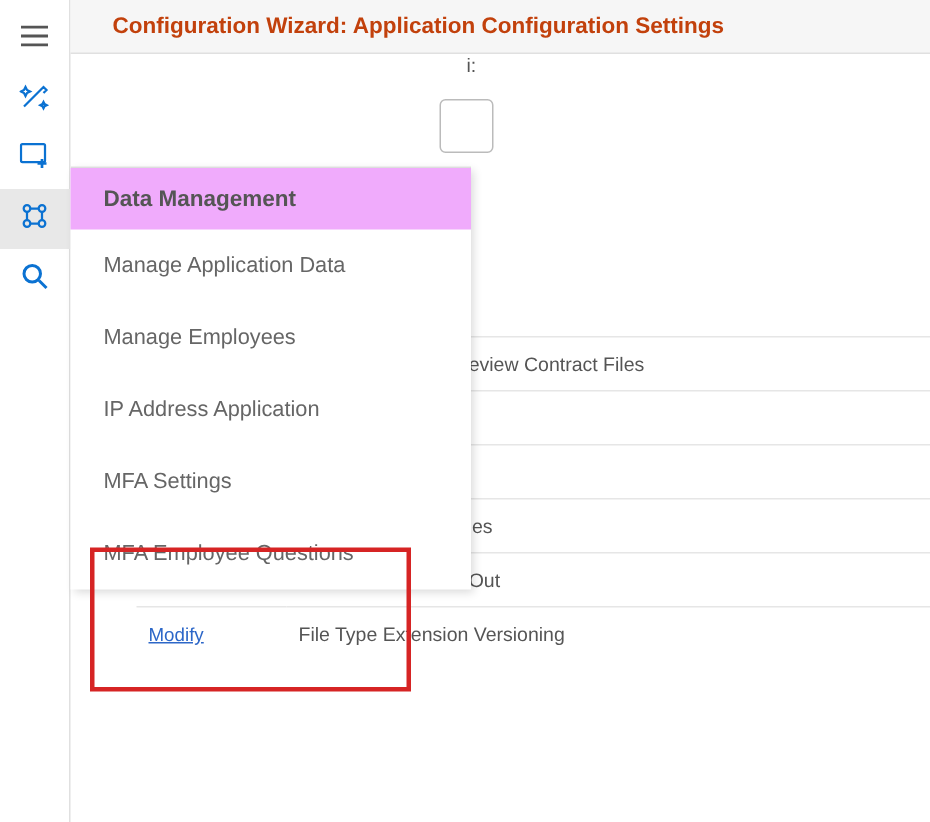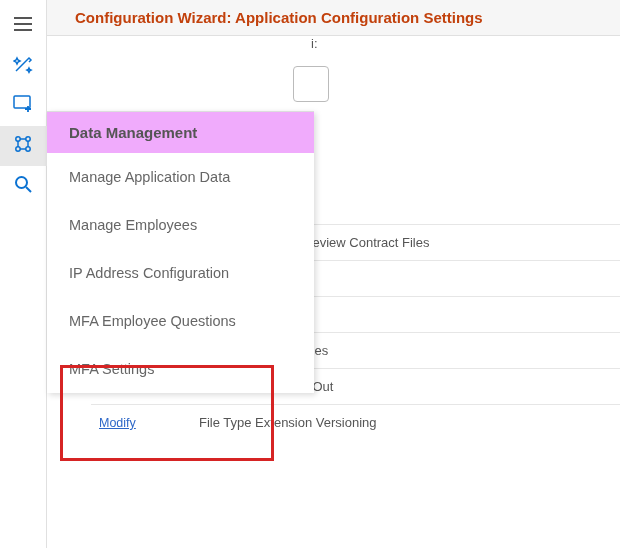--- a/index.html
+++ b/index.html
@@ -147,18 +147,18 @@
       <td>File Type Extension Versioning</td>
     </tr>
   </tbody>
     </table>
 </div>
 
 <div class="flyout">
   <div class="hdr">Data Management</div>
   <div class="item">Manage Application Data</div>
   <div class="item">Manage Employees</div>
-  <div class="item">IP Address Configuration</div>
+  <div class="item">IP Address Application</div>
+  <div class="item">MFA Settings</div>
   <div class="item">MFA Employee Questions</div>
-  <div class="item">MFA Settings</div>
 </div>
 
 <div class="highlight-box" style="top:365px; left:60px; width:214px; height:96px;"></div>
 
 </body></html>

